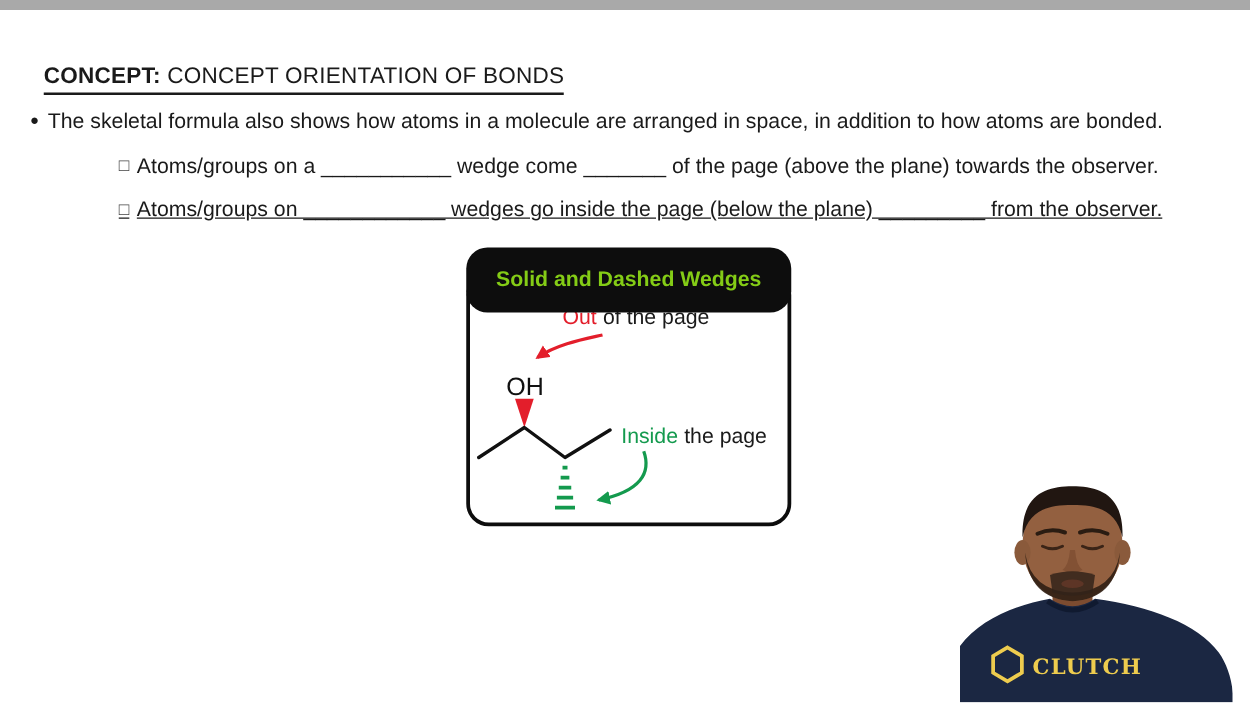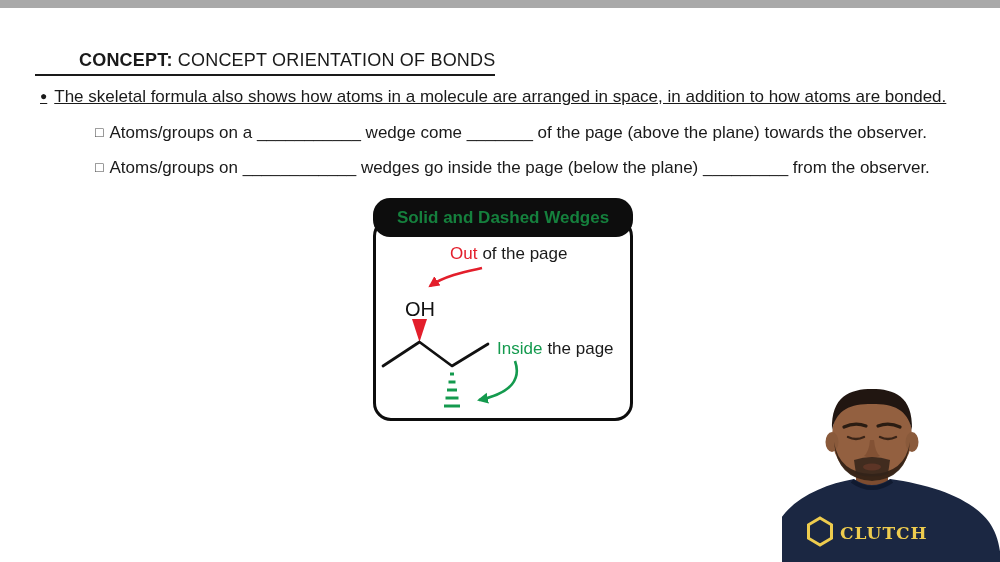--- a/index.html
+++ b/index.html
@@ -19,62 +19,62 @@
   .concept-title {
     position: absolute; left: 35px; top: 50px;
     font-size: 18px; letter-spacing: 0.2px;
     white-space: nowrap;
   }
   .concept-title .underlined {
     display: inline-block;
     border-bottom: 2px solid #1a1a1a;
     padding-bottom: 3px;
   }
-  .concept-title .label { font-weight: bold; margin-left: 44px; }
+  .concept-title .label { font-weight: bold; }
   .bullet-line {
-    position: absolute; left: 40px; top: 87px;
-    font-size: 17px; width: 950px; white-space: nowrap; text-decoration: underline;
+    position: absolute; left: 24px; top: 87px;
+    font-size: 17px; width: 950px; white-space: nowrap;
   }
   .bullet-dot { font-size: 12px; vertical-align: 2px; margin-right: 7px; }
   .sub-bullet {
     position: absolute; left: 95px;
     font-size: 17px; white-space: nowrap;
   }
   .sub-bullet.first  { top: 123px; }
-  .sub-bullet.second { top: 158px; }
+  .sub-bullet.second { top: 158px; text-decoration: underline; }
   .square-marker { font-size: 14px; margin-right: 6px; color: #444; vertical-align: 1px; }
 
   
   .diagram {
     position: absolute; left: 373px; top: 198px;
     width: 260px; height: 223px;
   }
   .diagram-body {
     position: absolute; left: 0; top: 20px; right: 0; bottom: 0;
     background: #fff;
     border: 3px solid #0d0d0d;
     border-radius: 18px;
     padding-left: 16px;
   }
   .diagram-header {
     position: absolute; left: 0; top: 0;
-    width: 260px; height: 39px;
+    width: 260px; height: 52px;
     background: #0d0d0d;
     border-radius: 17px;
-    color: #15803d;
+    color: #84cc16;
     font-weight: bold; font-size: 17px;
     display: flex; align-items: center; justify-content: center;
     z-index: 2;
     box-sizing: border-box;
   }
   .diagram-svg { position: absolute; left: 0; top: 0; width: 254px; height: 197px; }
 
   
   .webcam {
-    position: absolute; right: 0; bottom: 0;
+    position: absolute; right: 14px; bottom: 0;
     width: 218px; height: 182px; text-align: right;
   }
 </style>
 </head>
 <body>
 
 <div class="top-bar"></div>
 
 <div class="concept-title">
   <span class="underlined">

